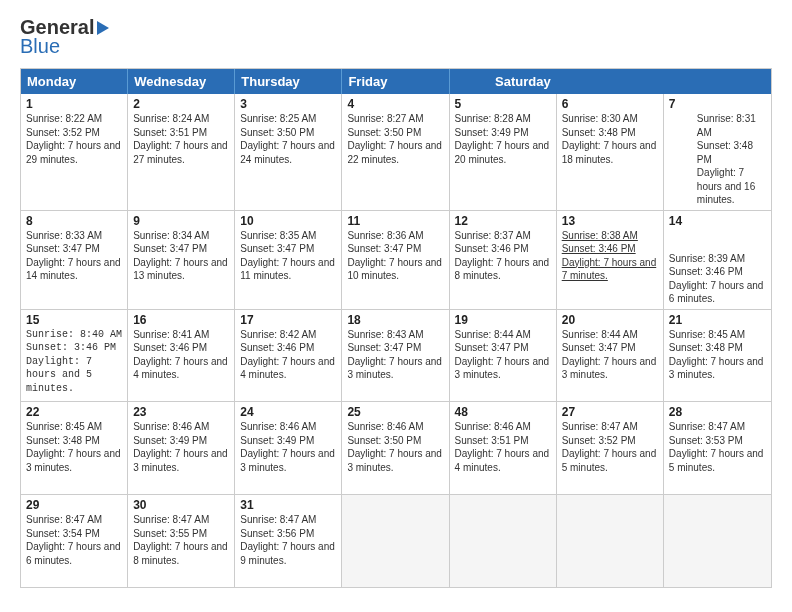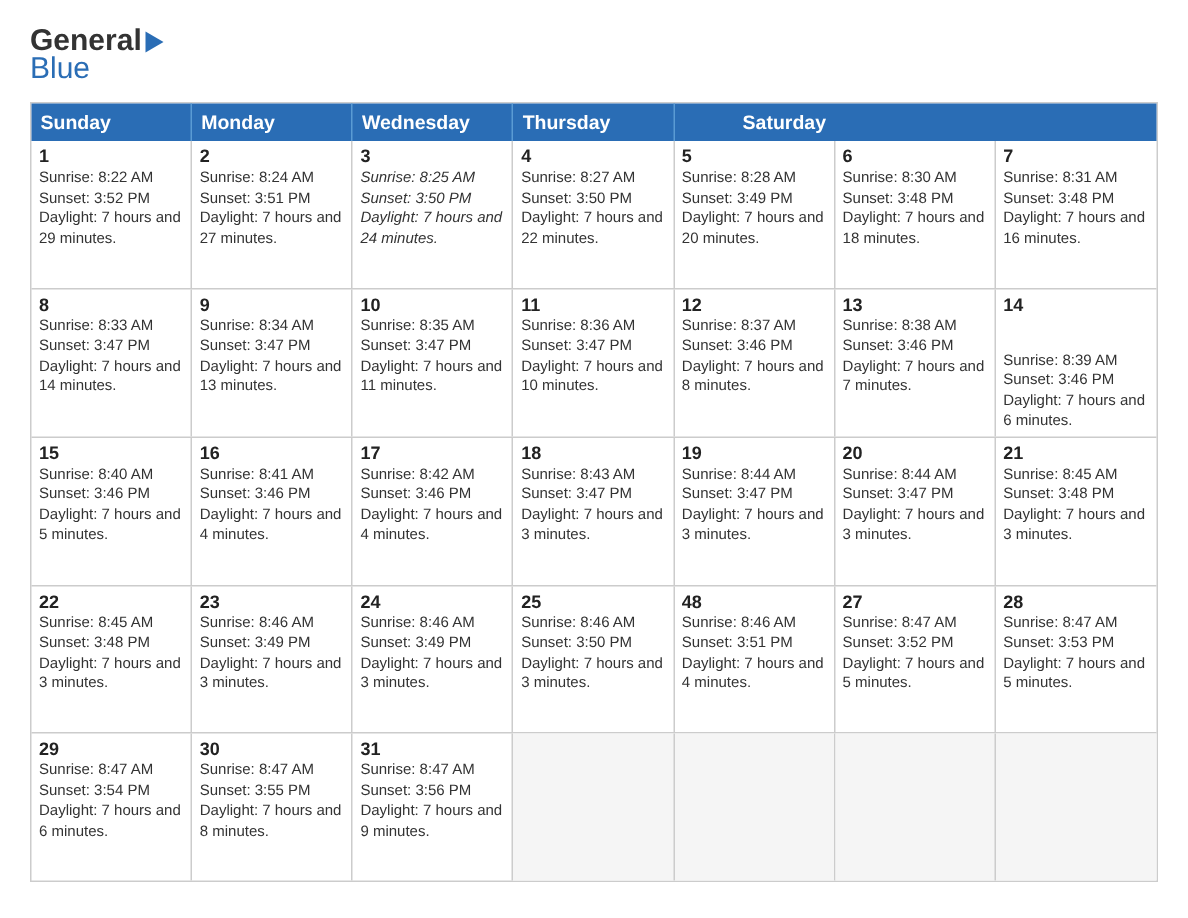--- a/index.html
+++ b/index.html
@@ -120,43 +120,43 @@
       <div style="font-size:20px;font-weight:normal;color:#2a6db5;margin-top:-4px;">Blue</div>
     </div>
     <div class="title-area">
       <div class="month-title"></div>
       <div class="location"></div>
     </div>
   </div>
 
   <div class="calendar">
     <div class="cal-header" id="cal-header">
-        <div class="cal-header-cell">Sunday</div>
         <div class="cal-header-cell">Monday</div>
         <div class="cal-header-cell">Wednesday</div>
         <div class="cal-header-cell">Thursday</div>
+        <div class="cal-header-cell">Friday</div>
         <div class="cal-header-cell">Saturday</div>
       </div>
     <div class="cal-body" id="cal-body">
         <div class="cal-row">
           <div class="cal-cell">
             <div class="cell-day">1</div>
             <div class="cell-info" style="white-space: pre-line;">Sunrise: 8:22 AM
 Sunset: 3:52 PM
 Daylight: 7 hours and 29 minutes.</div>
           </div>
           <div class="cal-cell">
             <div class="cell-day">2</div>
             <div class="cell-info" style="white-space: pre-line;">Sunrise: 8:24 AM
 Sunset: 3:51 PM
 Daylight: 7 hours and 27 minutes.</div>
           </div>
           <div class="cal-cell">
             <div class="cell-day">3</div>
-            <div class="cell-info" style="white-space: pre-line; font-style: italic;">Sunrise: 8:25 AM
+            <div class="cell-info" style="white-space: pre-line;">Sunrise: 8:25 AM
 Sunset: 3:50 PM
 Daylight: 7 hours and 24 minutes.</div>
           </div>
           <div class="cal-cell">
             <div class="cell-day">4</div>
             <div class="cell-info" style="white-space: pre-line;">Sunrise: 8:27 AM
 Sunset: 3:50 PM
 Daylight: 7 hours and 22 minutes.</div>
           </div>
           <div class="cal-cell">
@@ -166,21 +166,21 @@
 Daylight: 7 hours and 20 minutes.</div>
           </div>
           <div class="cal-cell">
             <div class="cell-day">6</div>
             <div class="cell-info" style="white-space: pre-line;">Sunrise: 8:30 AM
 Sunset: 3:48 PM
 Daylight: 7 hours and 18 minutes.</div>
           </div>
           <div class="cal-cell">
             <div class="cell-day">7</div>
-            <div class="cell-info" style="white-space: pre-line;">Sunrise: 8:31 AM
+            <div class="cell-info" style="white-space: pre-line; margin-left: 28px;">Sunrise: 8:31 AM
 Sunset: 3:48 PM
 Daylight: 7 hours and 16 minutes.</div>
           </div>
         </div>
         <div class="cal-row">
           <div class="cal-cell">
             <div class="cell-day">8</div>
             <div class="cell-info" style="white-space: pre-line;">Sunrise: 8:33 AM
 Sunset: 3:47 PM
 Daylight: 7 hours and 14 minutes.</div>
@@ -204,35 +204,35 @@
 Daylight: 7 hours and 10 minutes.</div>
           </div>
           <div class="cal-cell">
             <div class="cell-day">12</div>
             <div class="cell-info" style="white-space: pre-line;">Sunrise: 8:37 AM
 Sunset: 3:46 PM
 Daylight: 7 hours and 8 minutes.</div>
           </div>
           <div class="cal-cell">
             <div class="cell-day">13</div>
-            <div class="cell-info" style="white-space: pre-line;">Sunrise: 8:38 AM
+            <div class="cell-info" style="white-space: pre-line; text-decoration: underline;">Sunrise: 8:38 AM
 Sunset: 3:46 PM
 Daylight: 7 hours and 7 minutes.</div>
           </div>
           <div class="cal-cell">
             <div class="cell-day">14</div>
             <div class="cell-info" style="white-space: pre-line; margin-top: 24px;">Sunrise: 8:39 AM
 Sunset: 3:46 PM
 Daylight: 7 hours and 6 minutes.</div>
           </div>
         </div>
         <div class="cal-row">
           <div class="cal-cell">
             <div class="cell-day">15</div>
-            <div class="cell-info" style="white-space: pre-line;">Sunrise: 8:40 AM
+            <div class="cell-info" style="white-space: pre-line; font-family: Liberation Mono, monospace;">Sunrise: 8:40 AM
 Sunset: 3:46 PM
 Daylight: 7 hours and 5 minutes.</div>
           </div>
           <div class="cal-cell">
             <div class="cell-day">16</div>
             <div class="cell-info" style="white-space: pre-line;">Sunrise: 8:41 AM
 Sunset: 3:46 PM
 Daylight: 7 hours and 4 minutes.</div>
           </div>
           <div class="cal-cell">

